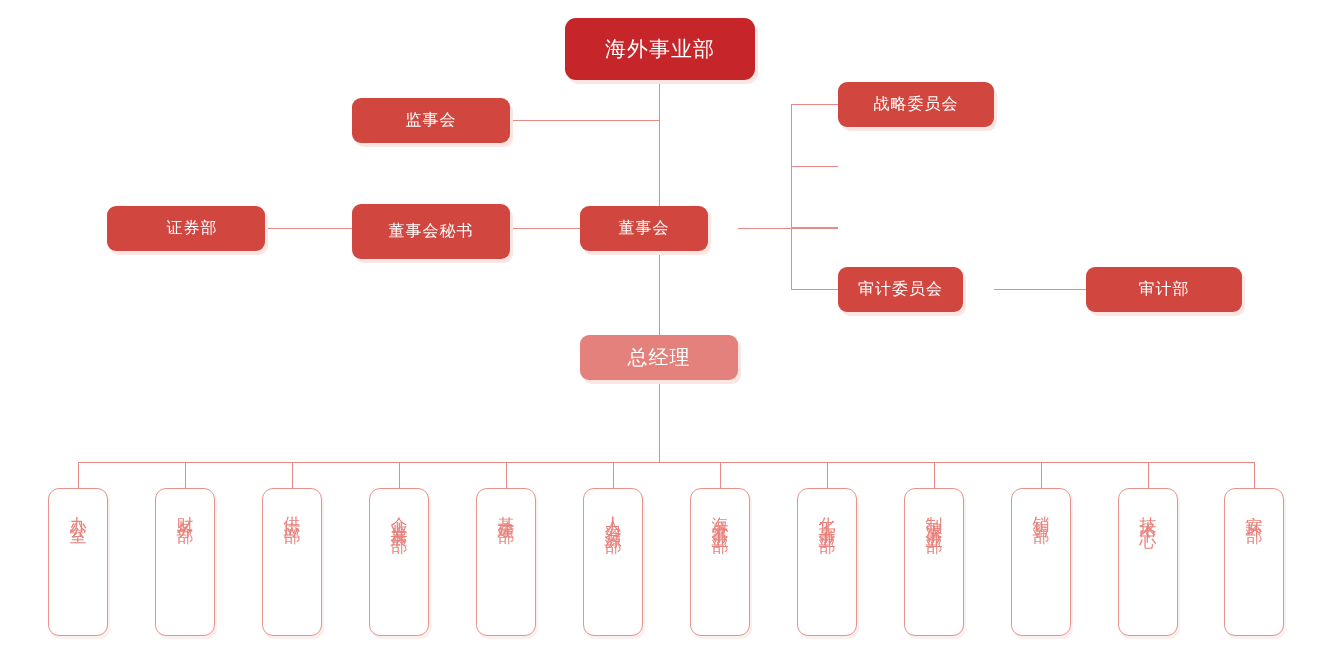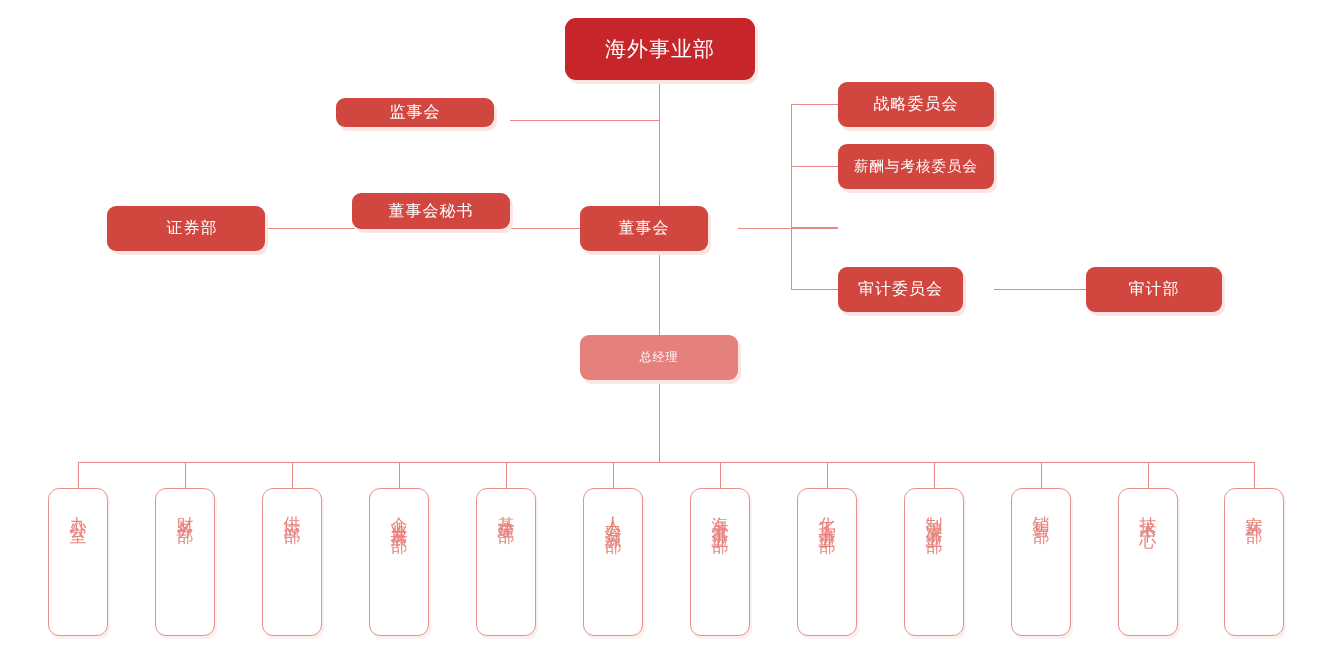--- a/index.html
+++ b/index.html
@@ -32,21 +32,21 @@
     background:#c6252a;
     font-size:21px;
     border-radius:11px;
   }
   .node.mid{
     background:#d1463f;
     font-size:16px;
   }
   .node.gm{
     background:#e4817c;
-    font-size:12px;
+    font-size:20px;
   }
 
   
   .dept{
     position:absolute;
     box-sizing:border-box;
     background:#ffffff;
     border:1px solid #e8928c;
     border-radius:11px;
     color:#e8827c;
@@ -101,36 +101,35 @@
   <div class="line v" style="left:613px;top:462px;height:26px;"></div>
   <div class="line v" style="left:720px;top:462px;height:26px;"></div>
   <div class="line v" style="left:827px;top:462px;height:26px;"></div>
   <div class="line v" style="left:934px;top:462px;height:26px;"></div>
   <div class="line v" style="left:1041px;top:462px;height:26px;"></div>
   <div class="line v" style="left:1148px;top:462px;height:26px;"></div>
   <div class="line v" style="left:1254px;top:462px;height:26px;"></div>
 
   <div class="node top" style="left:565px;top:18px;width:190px;height:62px;">海外事业部</div>
 
-  <div class="node mid" style="left:336px;top:98px;width:158px;height:29px;">监事会</div>
+  <div class="node mid" style="left:352px;top:98px;width:158px;height:45px;">监事会</div>
 
   <div class="node mid" style="left:107px;top:206px;width:158px;height:45px;padding-left:12px;">证券部</div>
 
-  <div class="node mid" style="left:352px;top:193px;width:158px;height:36px;">董事会秘书</div>
+  <div class="node mid" style="left:352px;top:204px;width:158px;height:55px;">董事会秘书</div>
 
   <div class="node mid" style="left:580px;top:206px;width:128px;height:45px;">董事会</div>
 
   <div class="node mid" style="left:838px;top:82px;width:156px;height:45px;">战略委员会</div>
 
-  <div class="node mid" style="left:838px;top:144px;width:156px;height:45px;font-size:14.5px;">薪酬与考核委员会</div>
 
 
   <div class="node mid" style="left:838px;top:267px;width:125px;height:45px;">审计委员会</div>
 
-  <div class="node mid" style="left:1086px;top:267px;width:136px;height:45px;">审计部</div>
+  <div class="node mid" style="left:1086px;top:267px;width:156px;height:45px;">审计部</div>
 
   <div class="node gm" style="left:580px;top:335px;width:158px;height:45px;">总经理</div>
 
   <div class="dept" style="left:48px;top:488px;width:60px;height:148px;">
     <span class="vtext">办公室</span>
   </div>
   <div class="dept" style="left:155px;top:488px;width:60px;height:148px;">
     <span class="vtext">财务部</span>
   </div>
   <div class="dept" style="left:262px;top:488px;width:60px;height:148px;">

